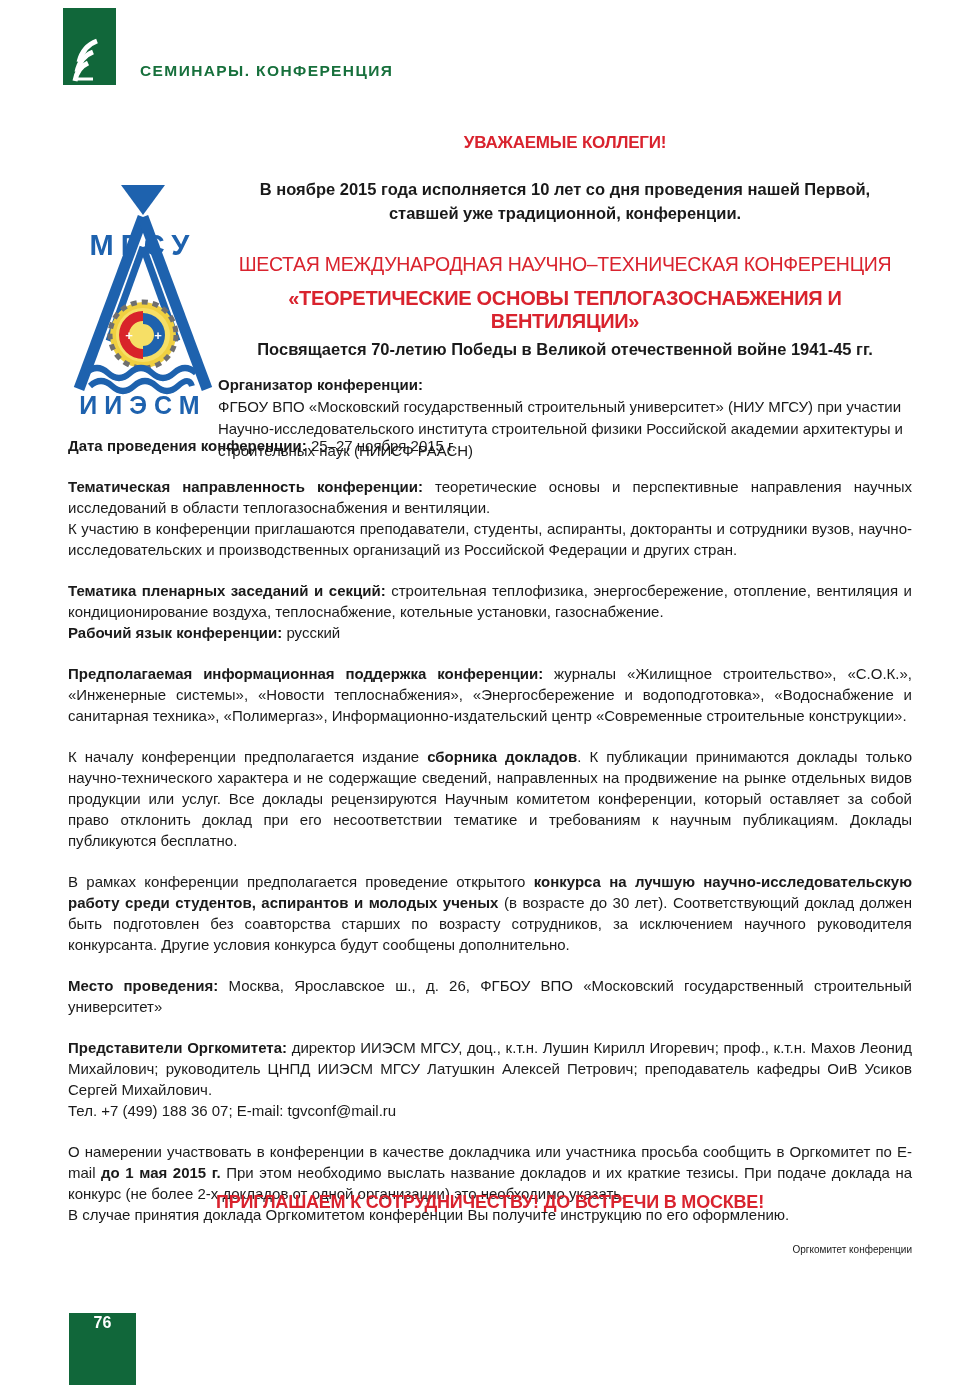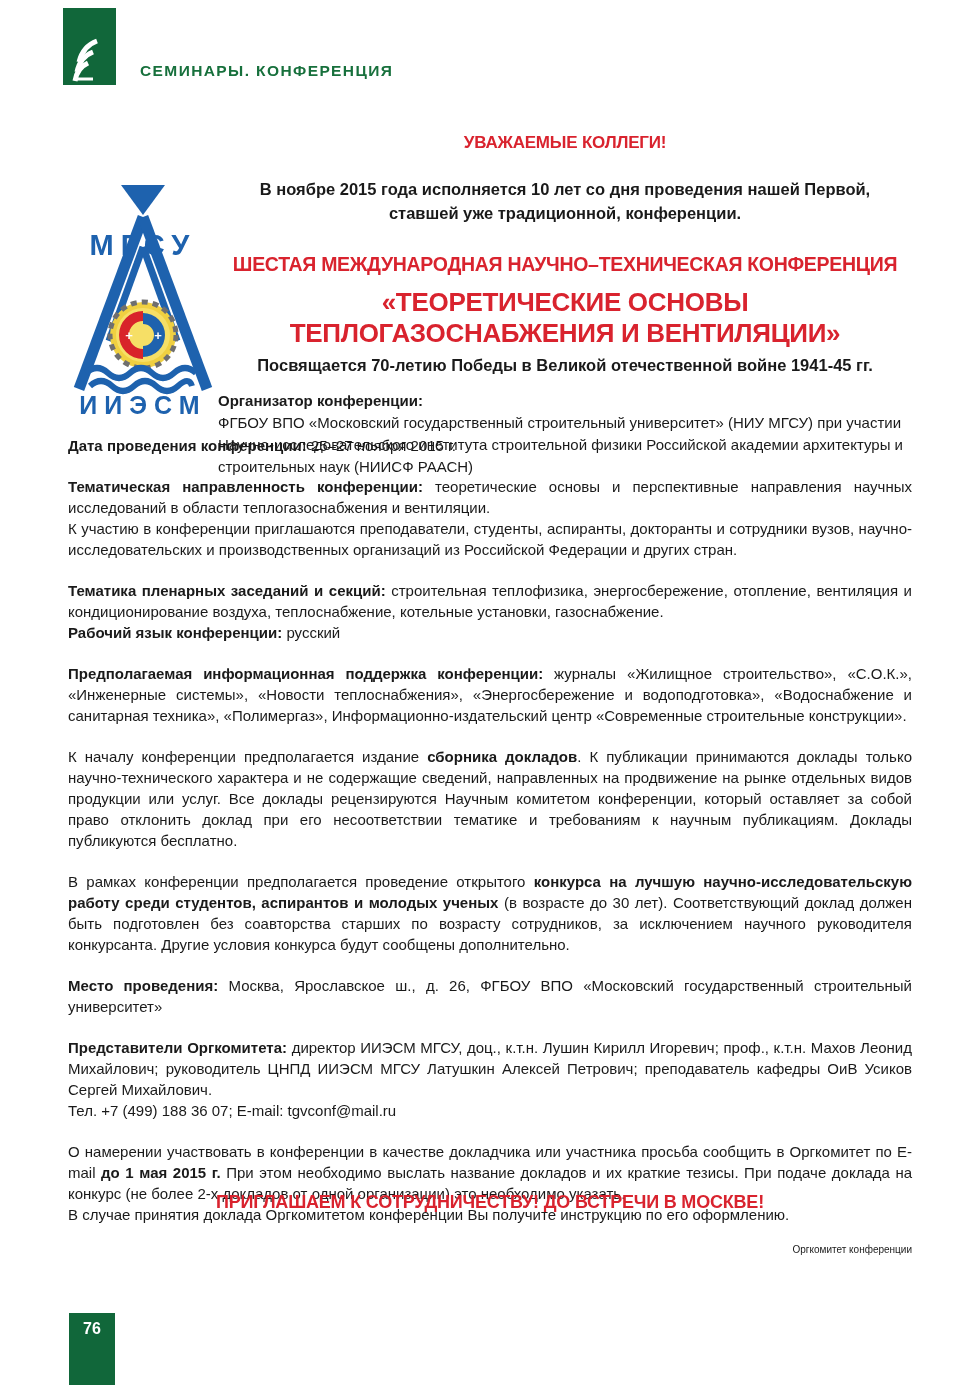--- a/index.html
+++ b/index.html
@@ -41,25 +41,25 @@
   .hero-right{flex:1;min-width:0;}
   .greeting{
     text-align:center;color:var(--red);
     font-weight:bold;font-size:17px;letter-spacing:-0.2px;
   }
   .intro{
     margin-top:24px;text-align:center;font-weight:bold;font-size:16.5px;line-height:24px;
   }
   .conf-title1{
     margin-top:28px;text-align:center;color:var(--red);
-    font-weight:bold;font-size:19.5px;letter-spacing:-0.3px;
+    font-weight:normal;font-size:19.5px;letter-spacing:-0.3px;
   }
   .conf-title2{
     margin-top:11px;text-align:center;color:var(--red);
-    font-weight:bold;font-size:26px;letter-spacing:-0.3px;
+    font-weight:bold;font-size:20px;letter-spacing:-0.3px;
   }
   .dedication{
     margin-top:7px;text-align:center;font-weight:bold;font-size:16.5px;
   }
   .organizer{margin-top:15px;font-size:15px;line-height:22px;max-width:710px;}
   .organizer .org-label{font-weight:bold;}
 
   
   .body-copy{
     position:absolute;left:68px;top:415px;width:844px;
@@ -75,25 +75,25 @@
     text-align:center;color:var(--red);
     font-weight:bold;font-size:18px;letter-spacing:-0.2px;
   }
   .signature{
     position:absolute;left:68px;top:1244px;width:844px;
     text-align:right;font-size:10px;
   }
 
   
   .pageno-box{
-    position:absolute;left:69px;top:1313px;width:46px;height:72px;
+    position:absolute;left:69px;top:1313px;width:67px;height:72px;
     background:var(--green);
     color:#ffffff;font-weight:bold;font-size:16px;
     display:flex;justify-content:center;align-items:flex-start;
-    padding-top:7px;
+    padding-top:1px;
   }
   .journal-line{
     position:absolute;left:140px;top:1322px;
     color:var(--green_text);
     font-weight:bold;font-size:14.5px;letter-spacing:1.6px;
   }
 
   svg text{font-family:"Liberation Sans","DejaVu Sans",sans-serif;}
 </style>
 </head>

